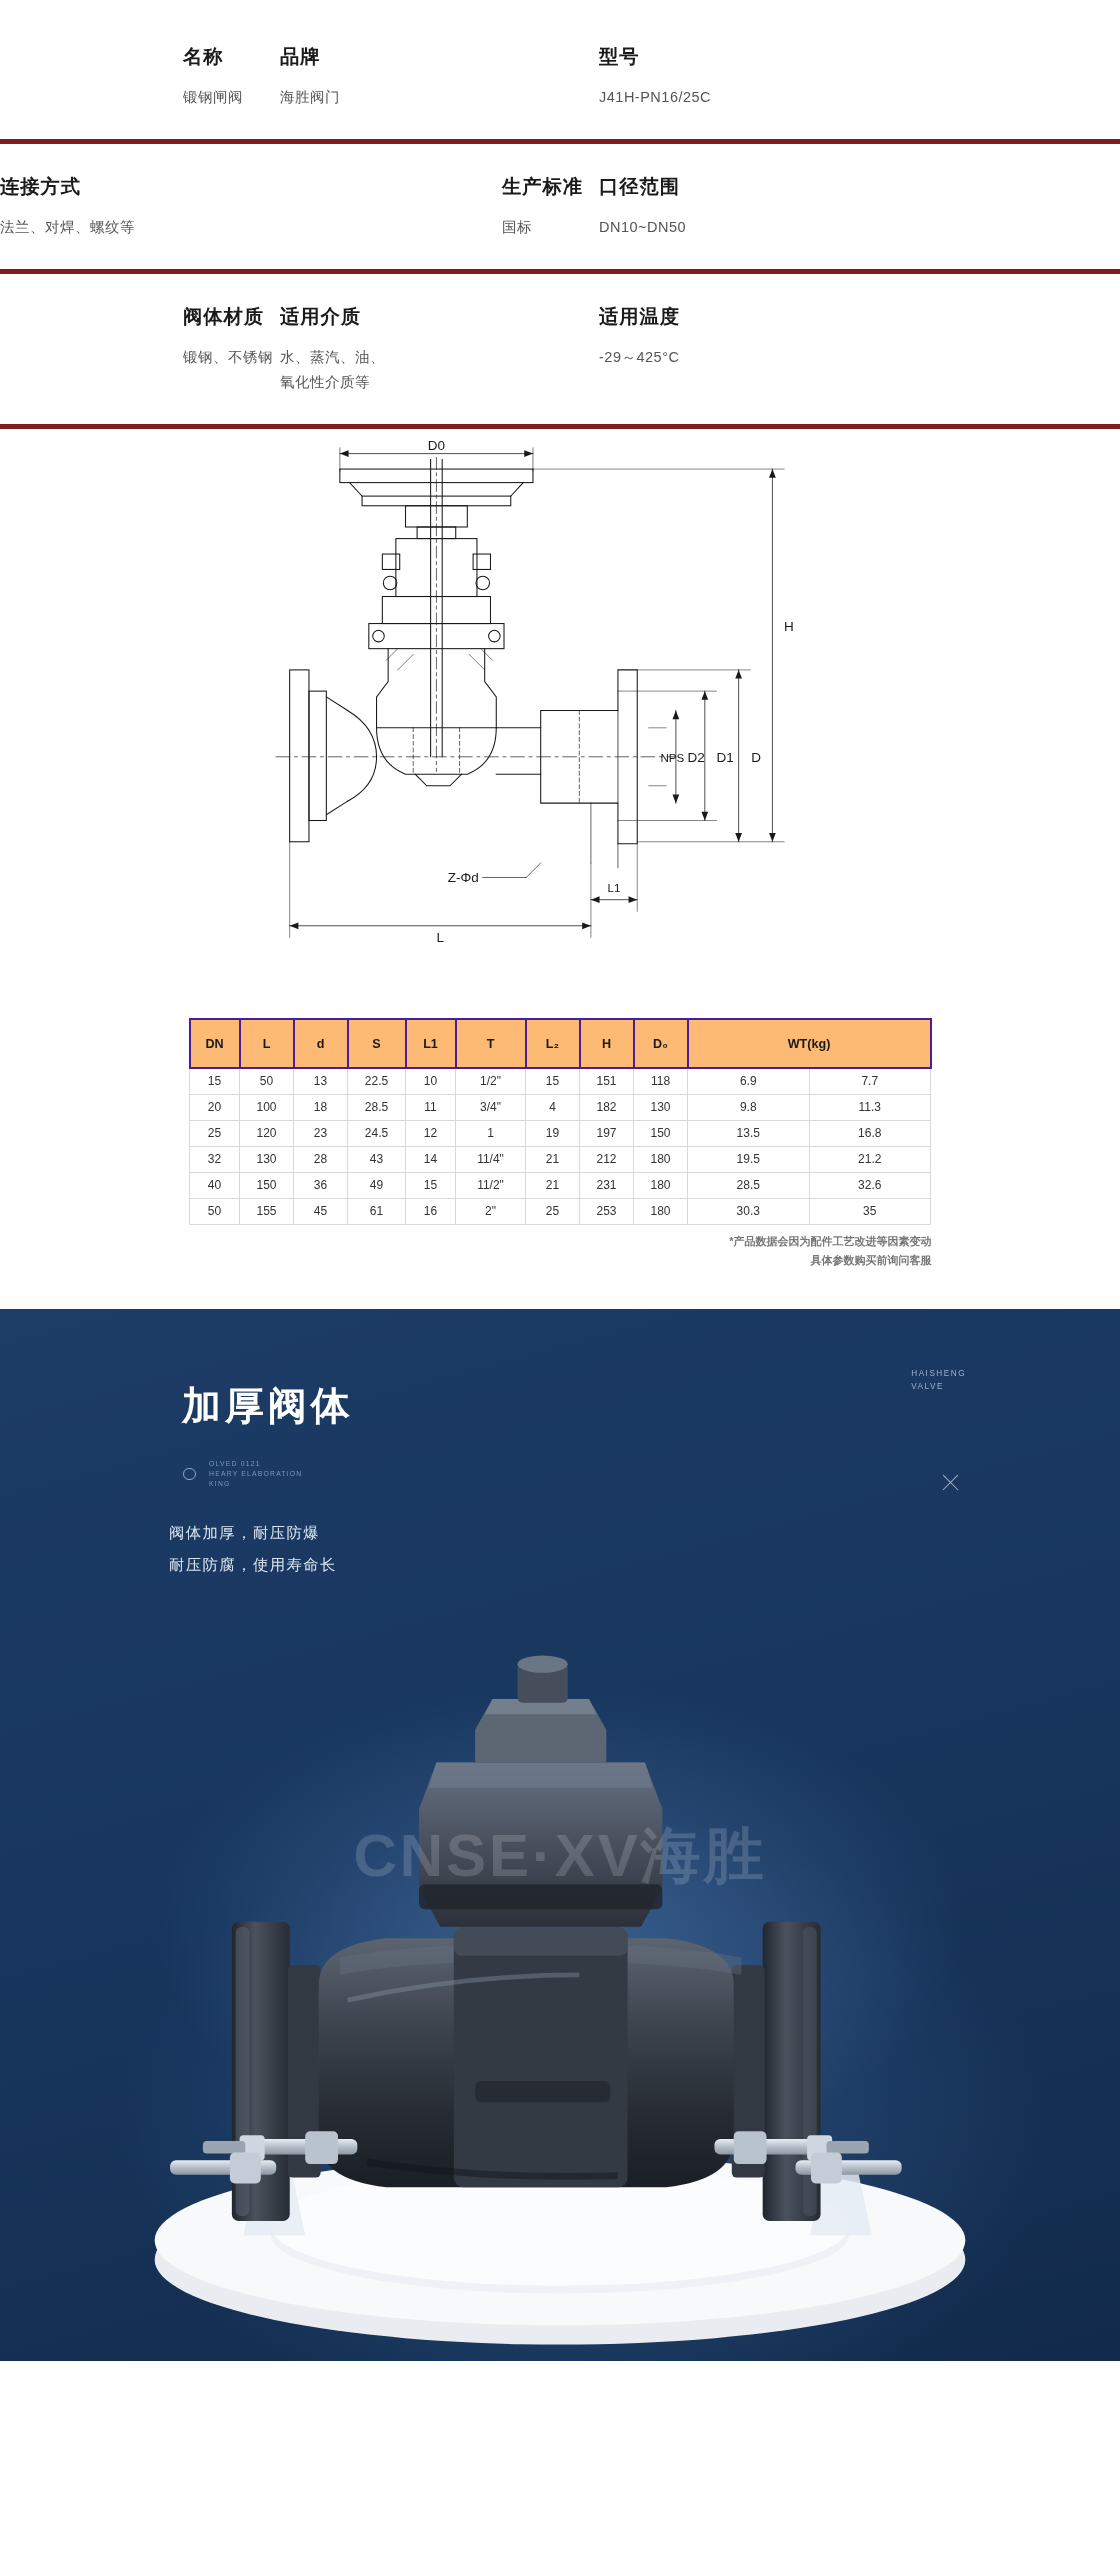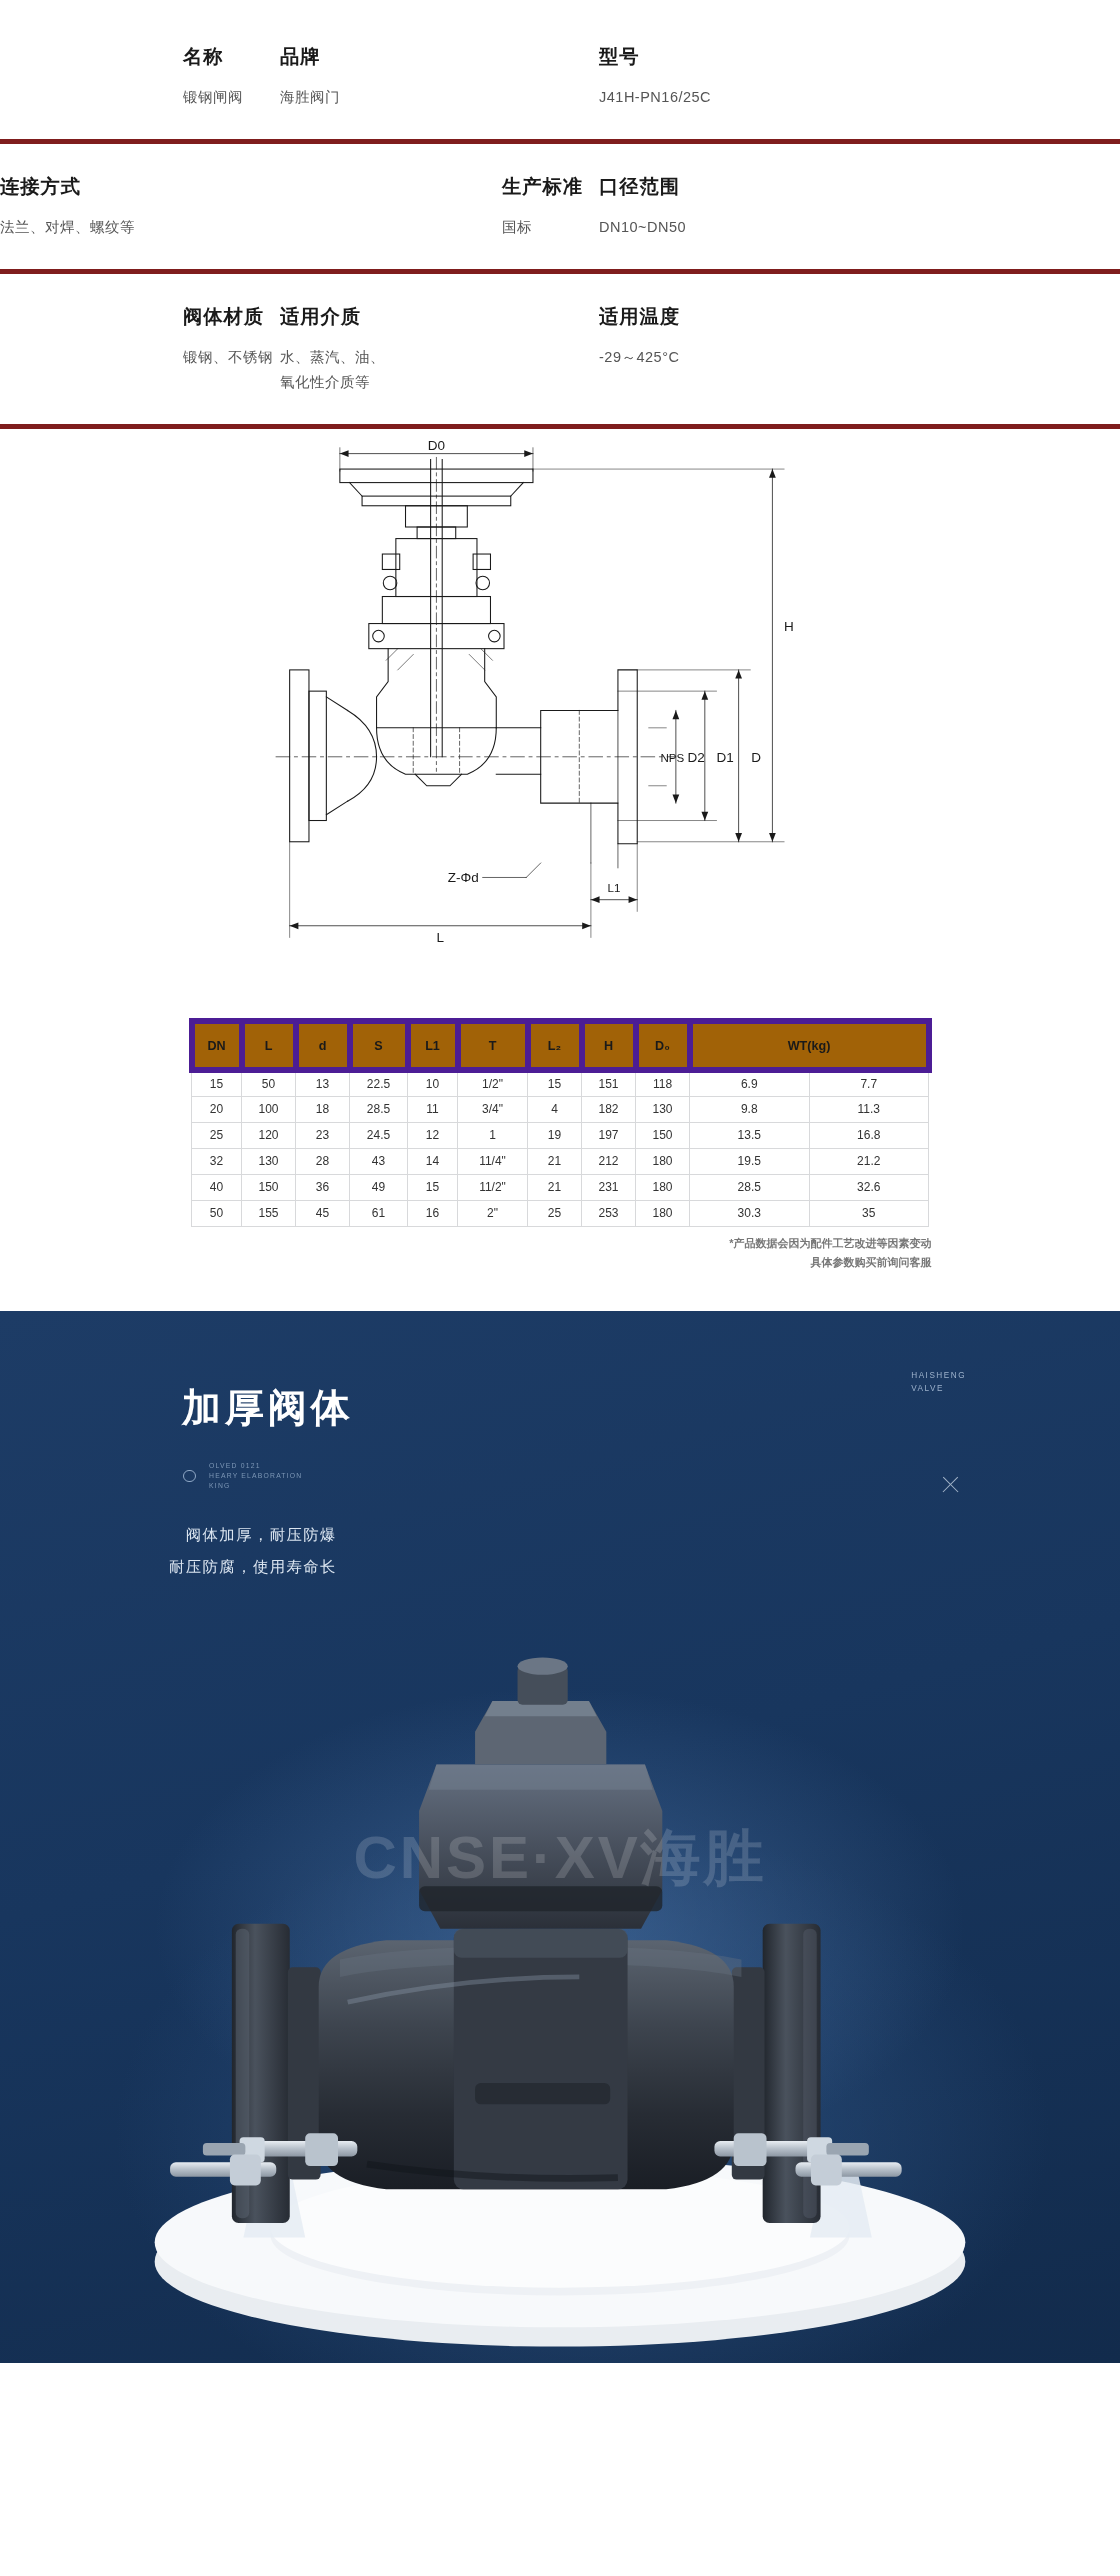--- a/index.html
+++ b/index.html
@@ -53,22 +53,22 @@
   
   .dim-wrap { width:1120px; padding:9.7px 0 0 0; }
   .dim-table {
     border-collapse:collapse;
     margin:0 auto;
     width:743px;
     font-size:12px;
     color:#333;
   }
   .dim-table th {
-    background:#a16207;
-    border:6px solid #4c1d95;
+    background:#fdba74;
+    border:2px solid #4c1d95;
     height:49px;
     font-weight:bold;
     font-size:12.6px;
     color:#1a1a1a;
   }
   .dim-table td {
     border:1px solid #d8d9db;
     height:26px;
     text-align:center;
     font-size:12px;
@@ -128,21 +128,20 @@
   }
   .banner-desc {
     position:absolute;
     left:169px;
     top:208px;
     color:#dbe5f0;
     font-size:15.4px;
     line-height:2.1;
     letter-spacing:1.4px;
     white-space:pre-line;
-    text-align:right;
   }
   .brand-tag {
     position:absolute;
     right:154px;
     top:58px;
     text-align:left;
     color:#9db2cc;
     font-size:8.2px;
     letter-spacing:1.5px;
     line-height:1.6;

